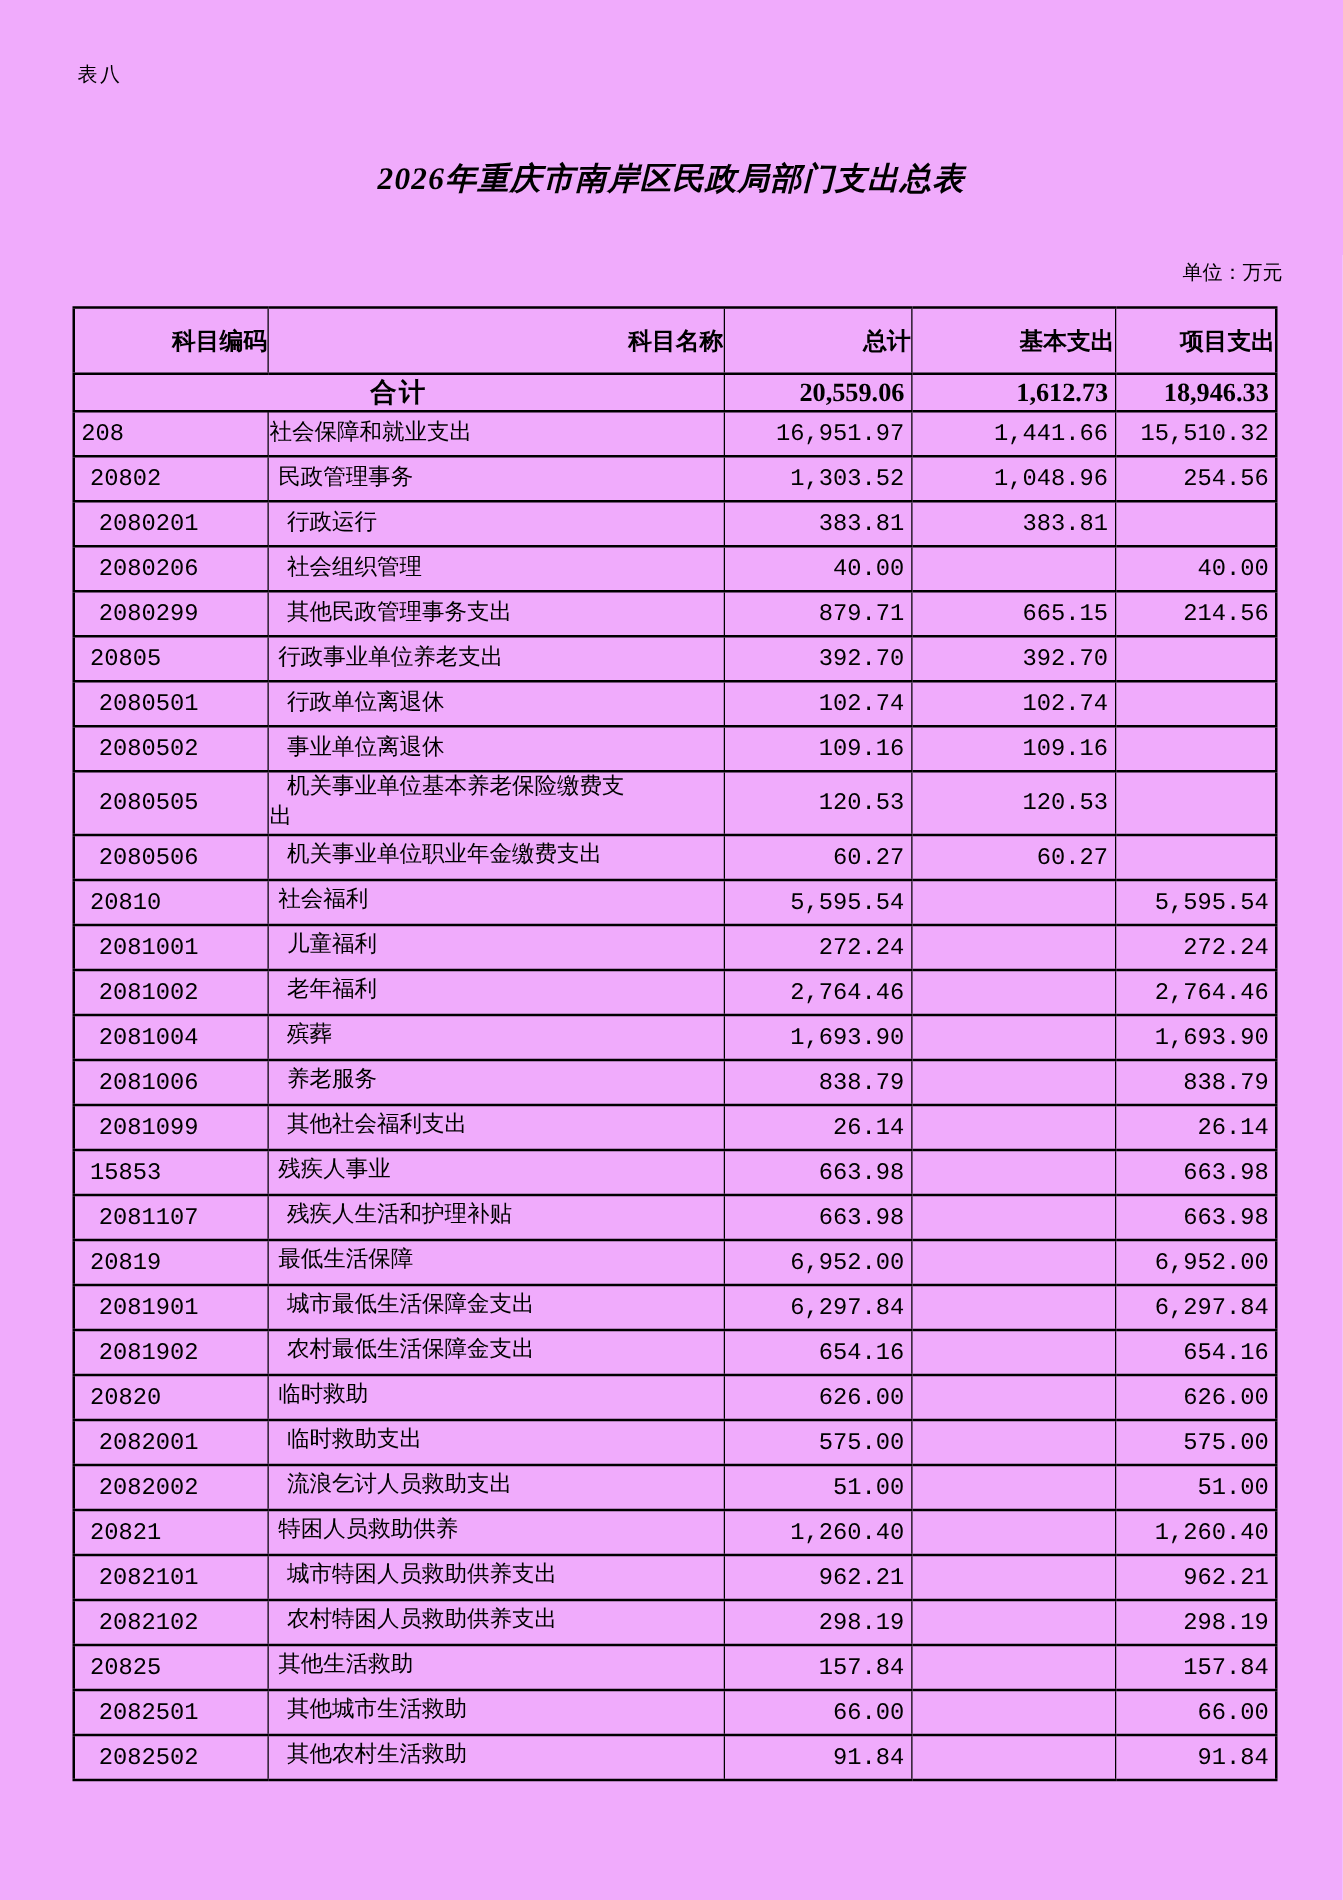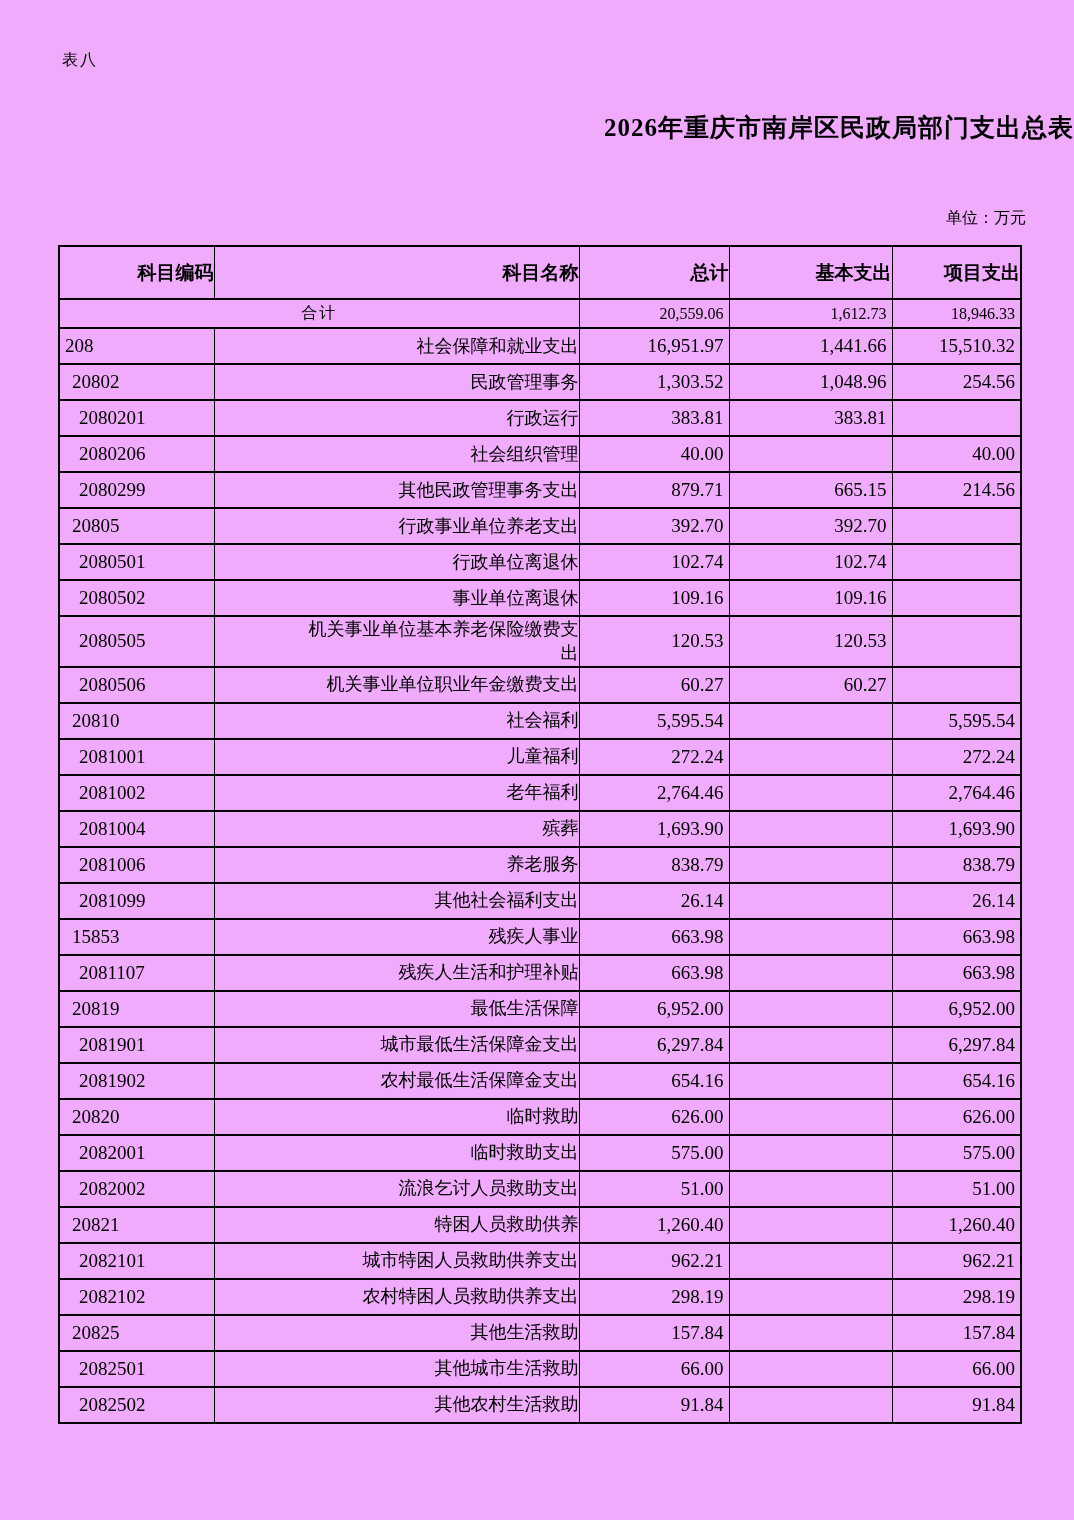--- a/index.html
+++ b/index.html
@@ -5,43 +5,43 @@
   * { box-sizing: border-box; }
   html,body { margin:0; padding:0; }
   body {
     width:1074px; height:1520px; background:#ffffff; color:#000;
     font-family:"Liberation Serif","DejaVu Serif",serif;
   }
   .page { position:relative; width:1074px; height:1520px; overflow:hidden; background:#f0abfc; }
 
   .corner-label { position:absolute; left:62px; top:50px; font-size:16px; letter-spacing:2px; }
   .doc-title {
-    position:absolute; left:0; right:0; top:111px; margin:0;
-    text-align:right; font-size:25px; font-weight:bold; letter-spacing:1px;
+    position:absolute; left:0; right:0; top:126px; margin:0;
+    text-align:center; font-size:25px; font-weight:bold; letter-spacing:1px;font-style:italic;
   }
   .unit-label { position:absolute; right:48px; top:208px; font-size:16px; }
 
   table.budget-table {
     position:absolute; left:58px; top:245px; width:962px;
     border-collapse:collapse; table-layout:fixed;
     border:2px solid #000;
   }
   .budget-table th, .budget-table td {
     border:solid #000; border-width:2px 1px; padding:0;
     vertical-align:middle; overflow:hidden;
   }
   .budget-table th {
     font-family:"Liberation Sans","DejaVu Sans",sans-serif;
     font-size:19px; font-weight:bold; height:53px; text-align:right;
   }
-  tr.total-row td { height:29px; font-weight:normal; font-size:16px; }
+  tr.total-row td { height:29px; font-weight:bold; font-size:21px; }
   tr.total-row td.label-cell { text-align:center; letter-spacing:2px; }
-  tr.data-row { height:36px; }
+  tr.data-row { height:36px;font-family:Liberation Mono, monospace; }
   td.code { font-size:19px; padding-left:5px; text-align:left; }
-  td.name { font-size:18px; padding-left:20px; text-align:right; white-space:pre-line; line-height:1.35; }
+  td.name { font-size:18px; padding-left:1px; text-align:left; white-space:pre-line; line-height:1.35; }
   td.amt  { font-size:19px; text-align:right; padding-right:5px; }
   .lv1 { text-indent:0; }
   .lv2 { text-indent:7px; }
   .lv3 { text-indent:14px; }
 </style>
 </head>
 <body>
 
 <div class="page">
 

